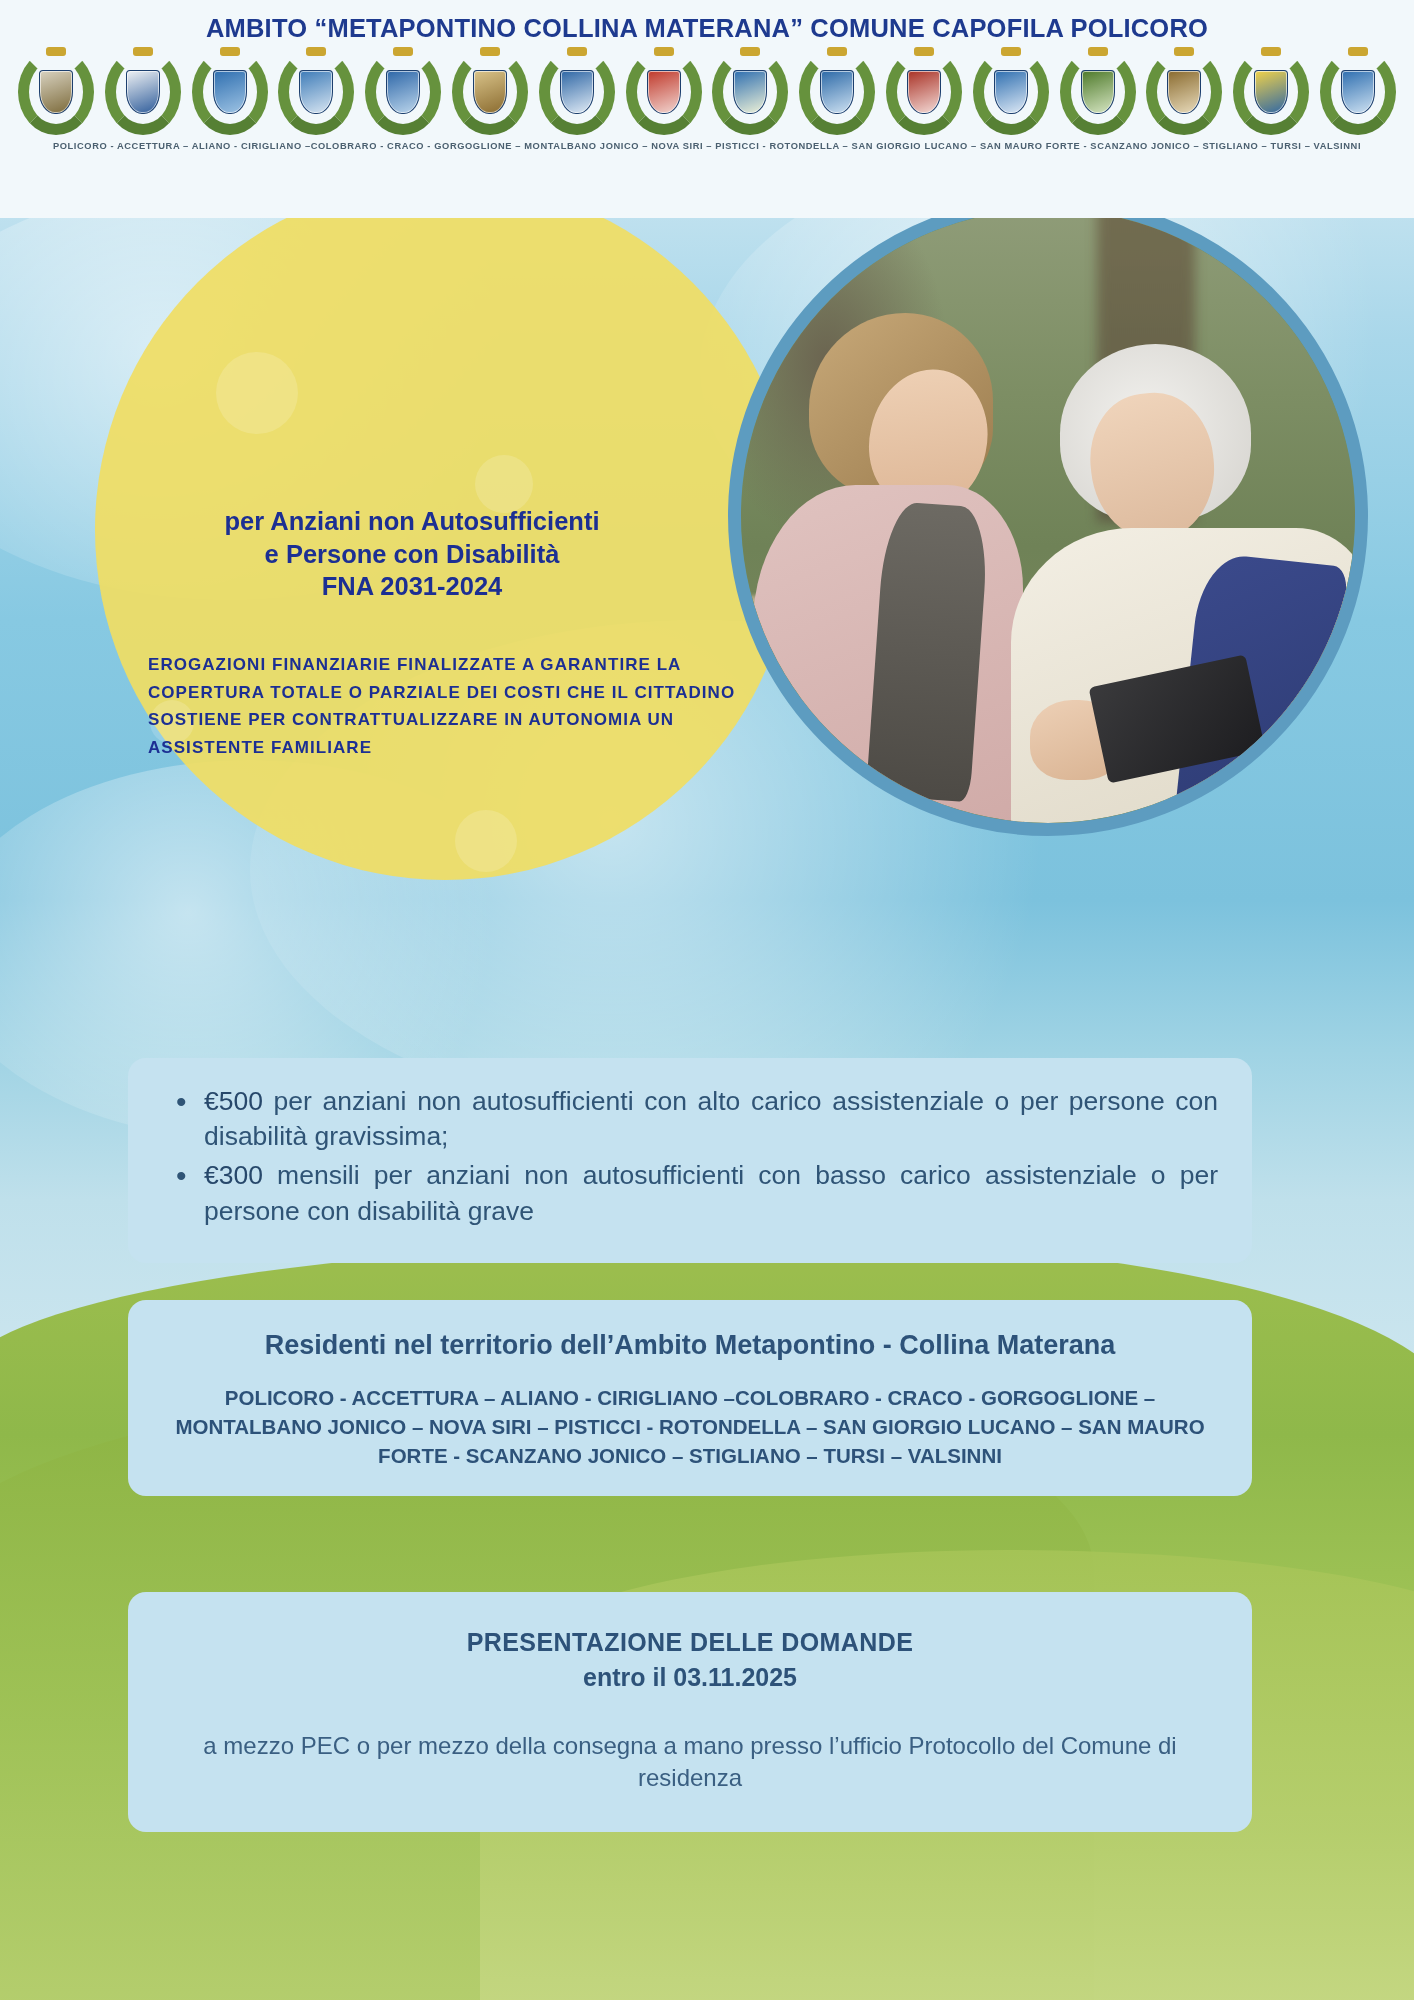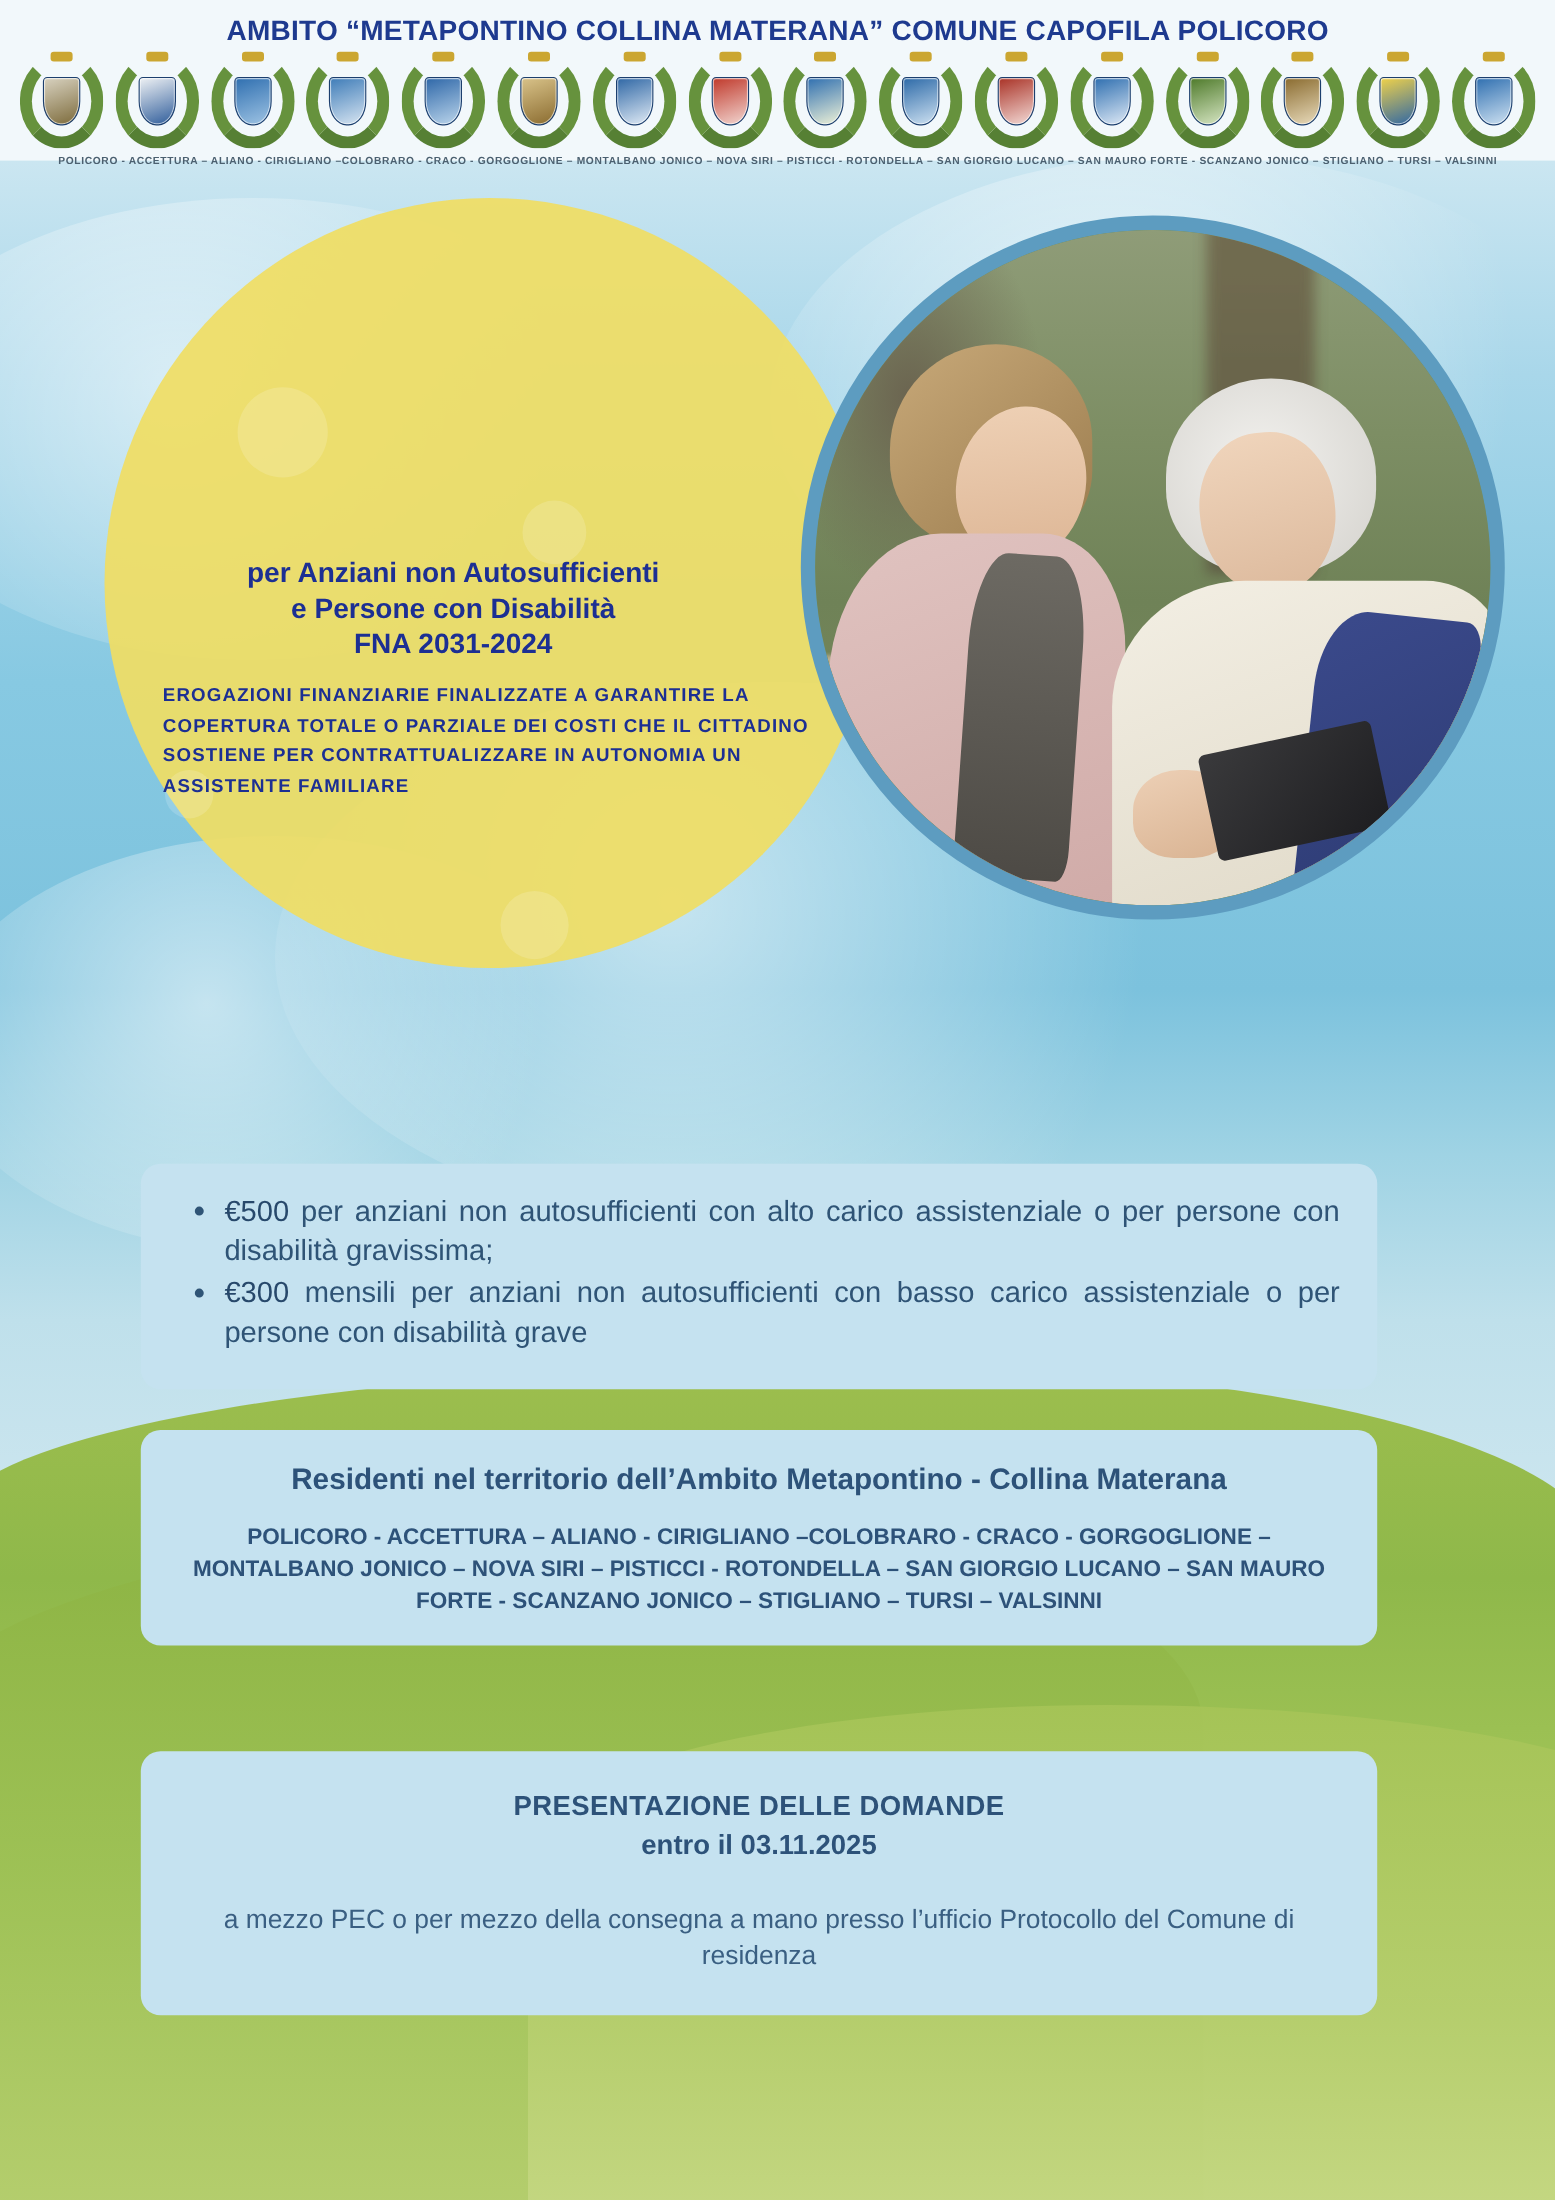--- a/index.html
+++ b/index.html
@@ -60,21 +60,21 @@
     height: 470px;
     background: linear-gradient(to bottom, #a6c457 0%, #b6ce6d 60%, #c6d884 100%);
     border-radius: 50% 50% 0 0 / 28% 24% 0 0;
     opacity: .9;
   }
 
   
   .header {
     position: absolute;
     top: 0; left: 0; right: 0;
-    height: 146px;
+    height: 218px;
     background: #f2f8fb;
     z-index: 6;
   }
   .header-title {
     text-align: center;
     font-size: 25.5px;
     font-weight: bold;
     letter-spacing: .2px;
     color: #1e3a8f;
     padding-top: 14px;
@@ -254,21 +254,21 @@
     width: 580px;
     z-index: 5;
     text-align: center;
     color: #1c2f93;
     font-size: 25.5px;
     font-weight: bold;
     line-height: 1.28;
   }
   .desc {
     position: absolute;
-    left: 148px; top: 618px;
+    left: 148px; top: 651px;
     width: 590px;
     z-index: 5;
     color: #1c2f93;
     font-size: 17px;
     font-weight: bold;
     letter-spacing: 1.05px;
     line-height: 1.62;
   }
 
   

